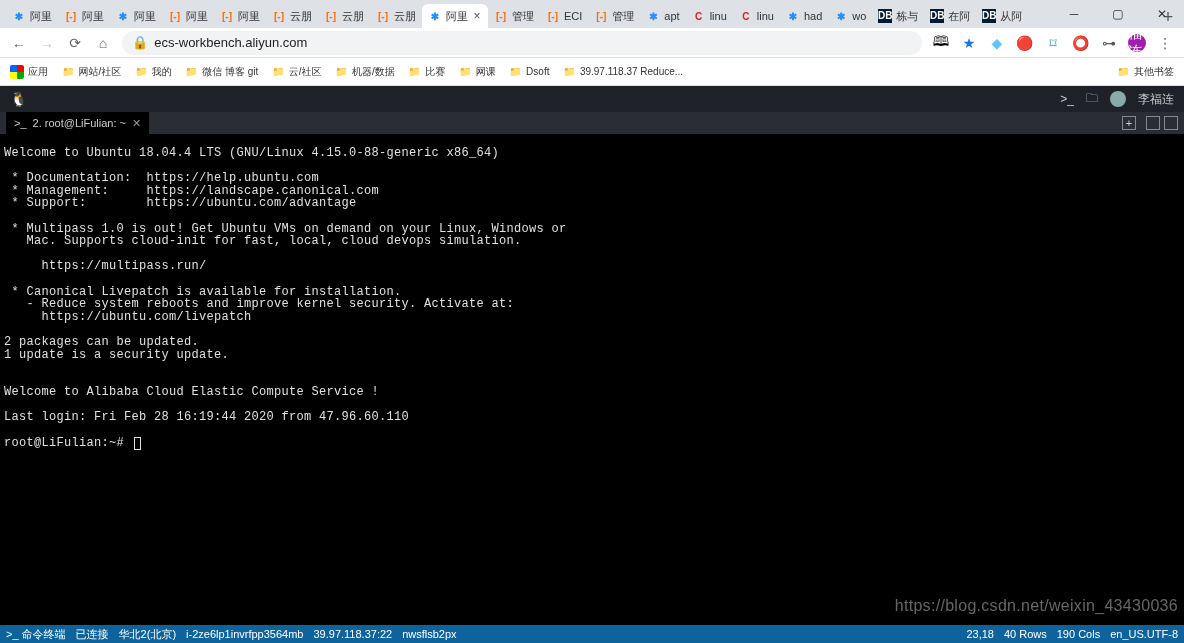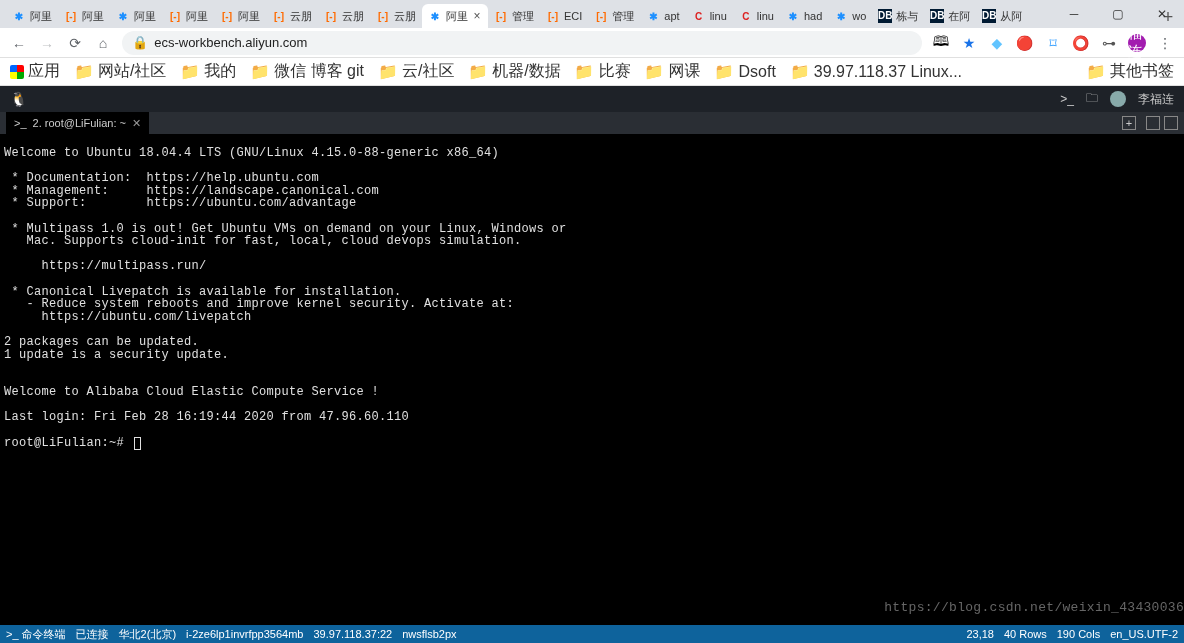--- a/index.html
+++ b/index.html
@@ -19,21 +19,21 @@
 
 .addrbar{height:30px;display:flex;align-items:center;padding:0 10px;gap:10px;border-bottom:1px solid #e0e0e0}
 .nav-icon{width:18px;height:18px;display:flex;align-items:center;justify-content:center;color:#5f6368;font-size:14px}
 .addrfield{flex:1;height:24px;background:#f1f3f4;border-radius:12px;display:flex;align-items:center;padding:0 10px;gap:6px;font-size:13px;color:#222}
 .lock{color:#5f6368}
 .ext-icons{display:flex;gap:10px;align-items:center}
 .ext-icons span{width:18px;height:18px;display:flex;align-items:center;justify-content:center;font-size:14px}
 .avatar{width:20px;height:20px;border-radius:50%;background:#a21caf;color:#fff;display:flex;align-items:center;justify-content:center;font-size:9px}
 
 
-.bmbar{height:28px;display:flex;align-items:center;padding:0 10px;gap:14px;border-bottom:1px solid #e0e0e0;font-size:16px;color:#333}
+.bmbar{height:28px;display:flex;align-items:center;padding:0 10px;gap:14px;border-bottom:1px solid #e0e0e0;font-size:10px;color:#333}
 .bm{display:flex;align-items:center;gap:4px}
 .apps-icon{width:14px;height:14px;background:repeating-conic-gradient(#f00 0 25%,#0a0 0 50%,#ff0 0 75%,#06f 0 100%);border-radius:2px}
 .folder{color:#ffc658}
 .bmright{margin-left:auto}
 
 
 .appbar{height:26px;background:#1e2228;color:#ccc;display:flex;align-items:center;padding:0 10px;gap:14px;font-size:12px;justify-content:space-between}
 .appbar-left{display:flex;align-items:center;gap:14px}
 .appbar-right{display:flex;align-items:center;gap:12px}
 .penguin{font-size:14px}
@@ -43,21 +43,21 @@
 .termtabbar{height:22px;background:#2a2e34;display:flex;align-items:center;justify-content:space-between;padding:0 6px}
 .termtab{height:22px;display:flex;align-items:center;gap:6px;background:#000;color:#ccc;padding:0 8px;font-size:11px}
 .termtab .x{font-size:11px;color:#999}
 .panel-icon{display:flex;gap:4px}
 .panel-icon span{width:14px;height:14px;border:1px solid #888;display:inline-block}
 .plus-icon{width:14px;height:14px;border:1px solid #888;color:#ccc;font-size:11px;display:flex;align-items:center;justify-content:center;margin-right:4px}
 
 
 .terminal{background:#000;color:#e0e0e0;font-family:Consolas,"Courier New",monospace;font-size:12px;line-height:1.05;white-space:pre;padding:13px 4px;height:491px;overflow:hidden;letter-spacing:0.3px;position:relative}
 .cursor{display:inline-block;width:7px;height:13px;border:1px solid #e0e0e0;margin-left:2px;vertical-align:text-bottom}
-.watermark{position:absolute;right:0;bottom:10px;color:#666;font-size:13px;font-family:Liberation Mono, monospace}
+.watermark{position:absolute;right:6px;bottom:10px;color:#666;font-size:16px;font-family:Liberation Sans, sans-serif}
 
 
 .statusbar{height:18px;background:#0e639c;color:#fff;display:flex;align-items:center;font-size:11px;padding:0 6px;gap:16px;justify-content:space-between}
 .statusbar-left{display:flex;gap:10px;align-items:center}
 .statusbar-right{display:flex;gap:10px;align-items:center}
 </style>
 </head>
 <body>
 
 <div class="tabstrip">
@@ -207,21 +207,21 @@
       <div class="bm">
         <span class="folder">📁</span>
         <span>网课</span>
       </div>
       <div class="bm">
         <span class="folder">📁</span>
         <span>Dsoft</span>
       </div>
       <div class="bm">
         <span class="folder">📁</span>
-        <span>39.97.118.37 Linux...</span>
+        <span>39.97.118.37 Reduce...</span>
       </div>
     </div>
   <div class="bm bmright">
       <span class="folder">📁</span>
       <span>其他书签</span>
     </div>
 </div>
 
 <div class="appbar">
   <div class="appbar-left">
@@ -282,15 +282,15 @@
       <span>已连接</span>
       <span>华北2(北京)</span>
       <span>i-2ze6lp1invrfpp3564mb</span>
       <span>39.97.118.37:22</span>
       <span>nwsflsb2px</span>
     </div>
   <div class="statusbar-right" id="status-right">
       <span>23,18</span>
       <span>40 Rows</span>
       <span>190 Cols</span>
-      <span>en_US.UTF-2</span>
+      <span>en_US.UTF-8</span>
     </div>
 </div>
 
 </body></html>

